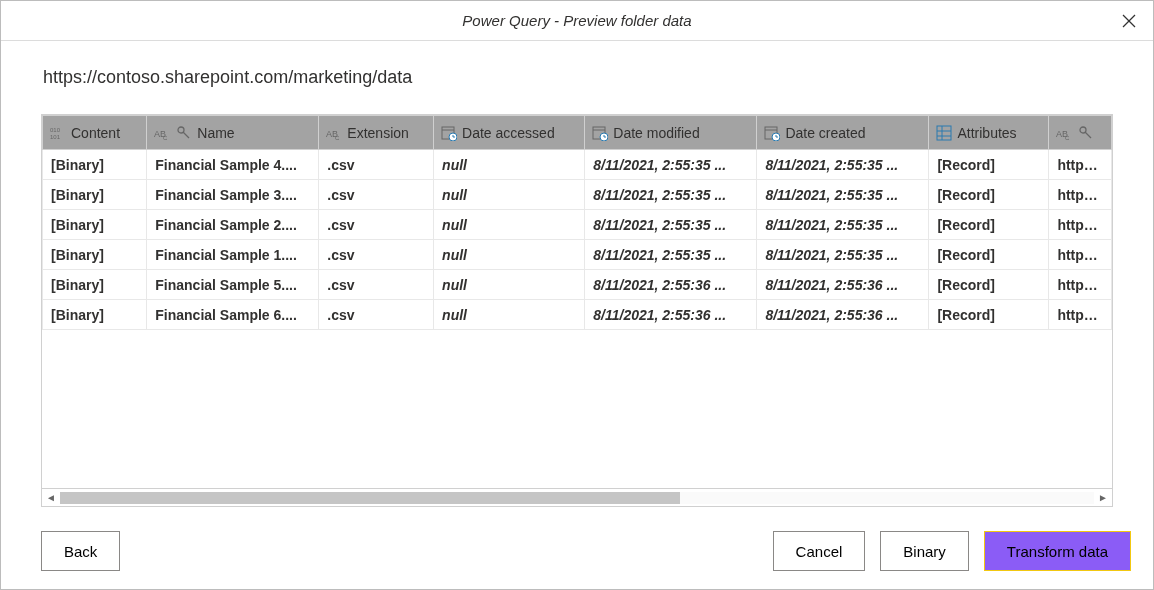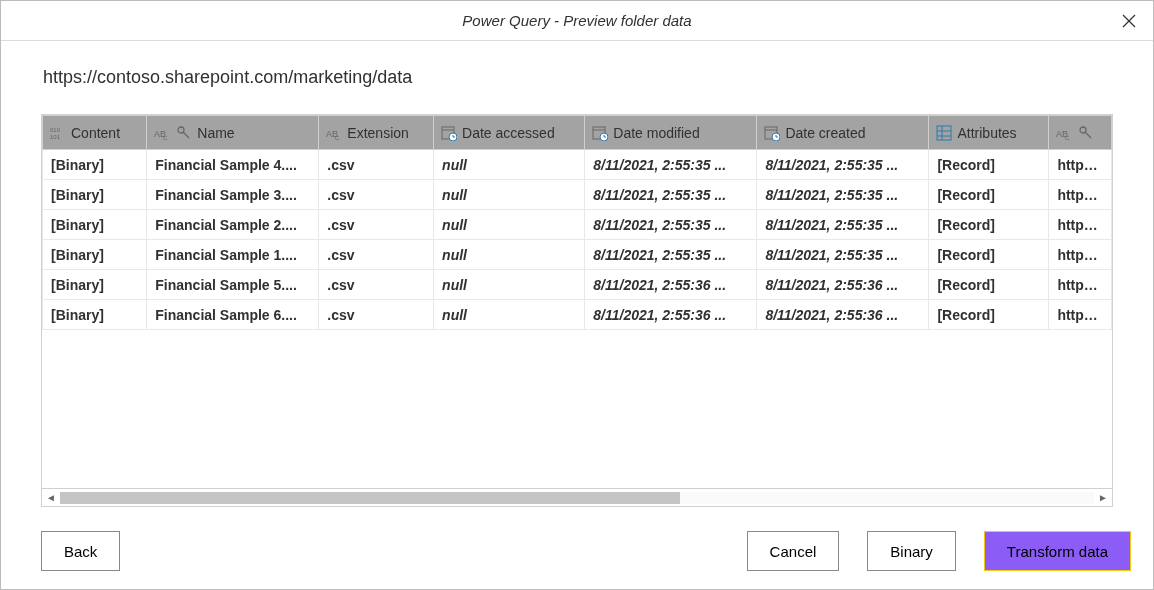--- a/index.html
+++ b/index.html
@@ -118,21 +118,21 @@
   }
   .hscroll .thumb {
     position: absolute; left: 0; top: 0;
     width: 60%; height: 12px;
     background: #c5c5c5;
   }
 
   .footer {
     display: flex; align-items: center;
     padding: 14px 22px 18px 40px;
-    gap: 28px;
+    gap: 15px;
   }
   .footer .spacer { flex: 1; }
   button.btn {
     font-family: inherit;
     font-size: 15px;
     height: 40px;
     padding: 0 22px;
     background: #fff;
     border: 1px solid #8a8886;
     cursor: pointer;

